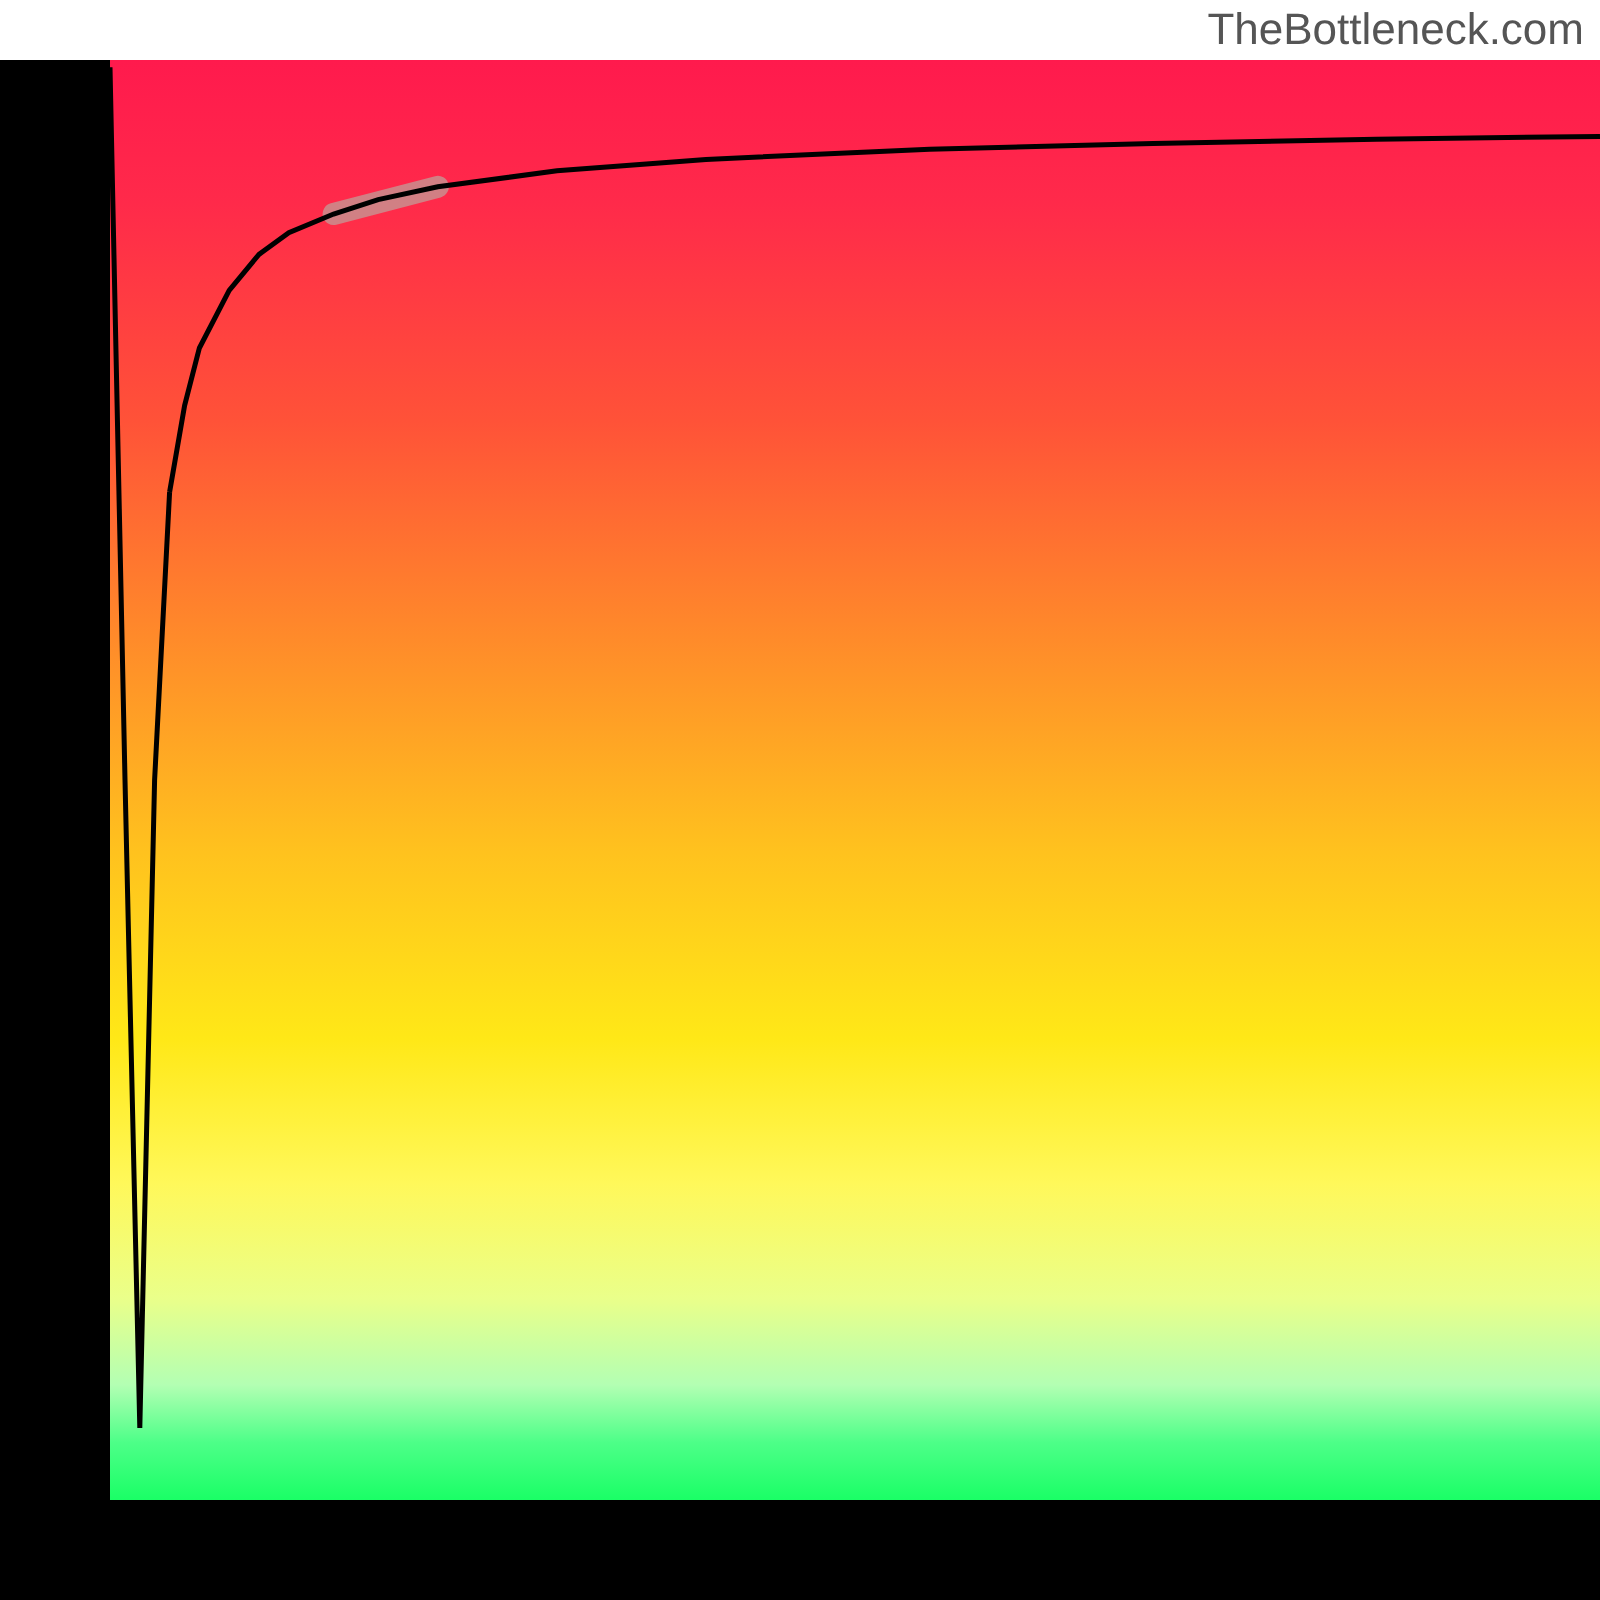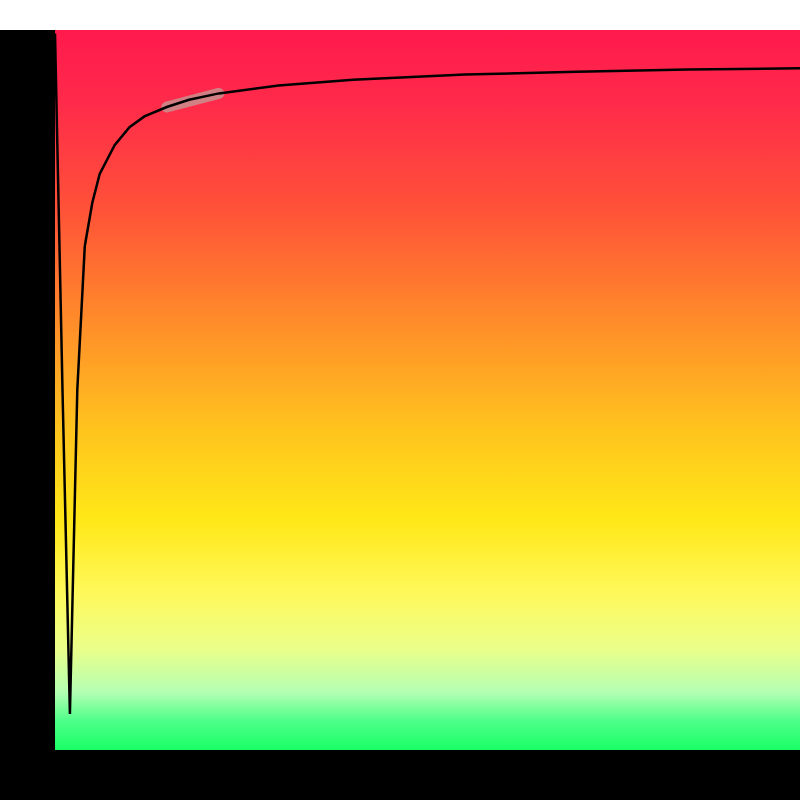--- a/index.html
+++ b/index.html
@@ -77,20 +77,21 @@
   .curve-line {
     stroke: #000;
     stroke-width: 2.5;
     fill: none;
   }
 </style>
 </head>
 <body>
 
 <div class="container">
+  <div class="watermark">TheBottleneck.com</div>
 
   <div class="plot-outer">
     <div class="plot-inner">
       <div class="gradient-bg"></div>
       <svg class="curve" viewBox="0 0 745 720" preserveAspectRatio="none">
         <path id="highlight-path" class="highlight-seg" d="M111.8 77.0 L163.9 63.4"></path>
         <path id="dip-path" class="curve-line" d="M0.0 3.6 L7.5 360.0 L14.9 684.0 L22.3 360.0 L29.8 216.0 "></path>
         <path id="curve-path" class="curve-line" d="M29.8 216.0 L37.3 172.8 L44.7 144.0 L59.6 115.2 L74.5 97.2 L89.4 86.4 L111.8 77.0 L134.1 69.8 L163.9 63.4 L223.5 55.4 L298.0 49.7 L409.8 44.6 L521.5 41.8 L633.3 39.6 L745.0 38.2 "></path>
       </svg>
     </div>

